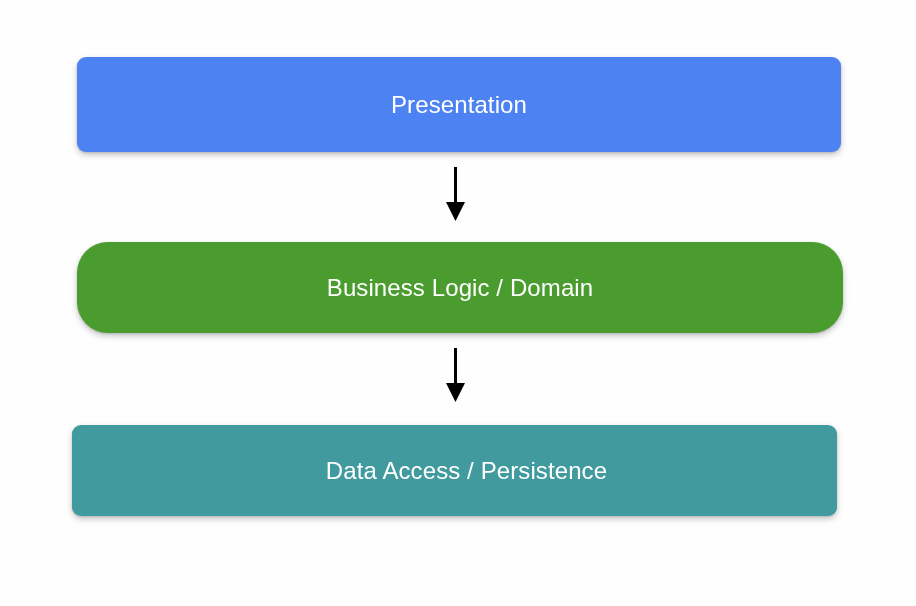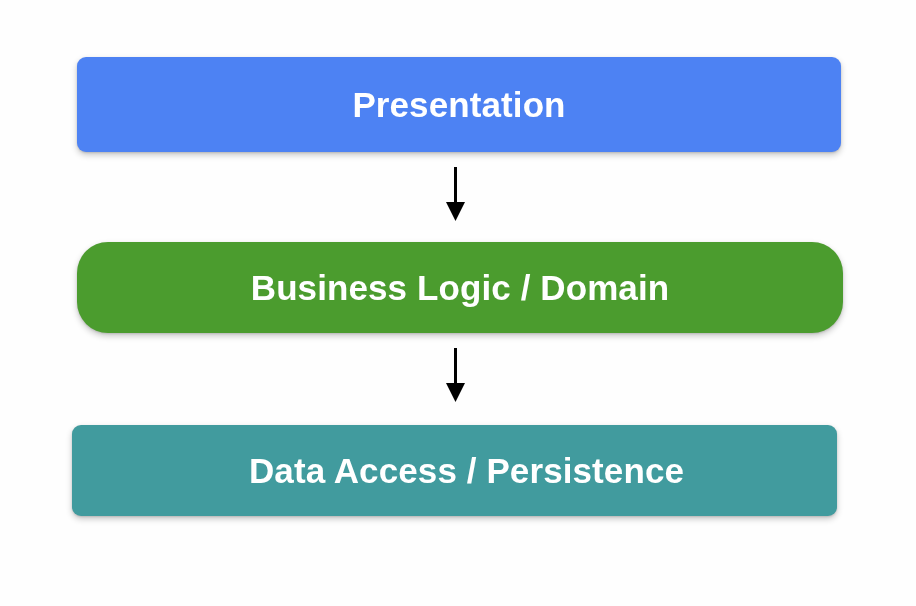--- a/index.html
+++ b/index.html
@@ -28,22 +28,22 @@
     border-radius: 9px;
     display: flex;
     align-items: center;
     justify-content: center;
     box-shadow: 0 3px 6px rgba(0, 0, 0, 0.22),
                 0 1px 2px rgba(0, 0, 0, 0.12);
   }
   .layer-label {
     color: #ffffff;
     font-family: "Liberation Sans", sans-serif;
-    font-size: 35px;
-    font-weight: 700;
+    font-size: 24px;
+    font-weight: 400;
     line-height: 1;
     letter-spacing: 0.1px;
     white-space: nowrap;
     text-align: center;
   }
 
   #layer-presentation {
     left: 77px;
     top: 57px;
     width: 764px;

